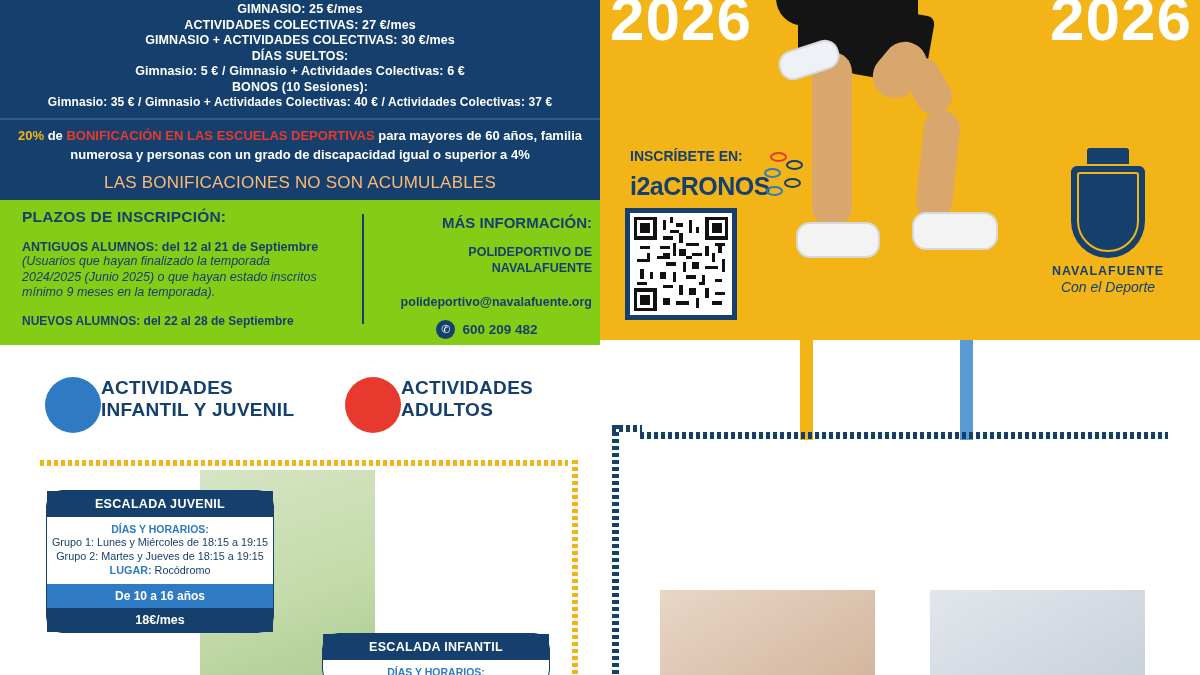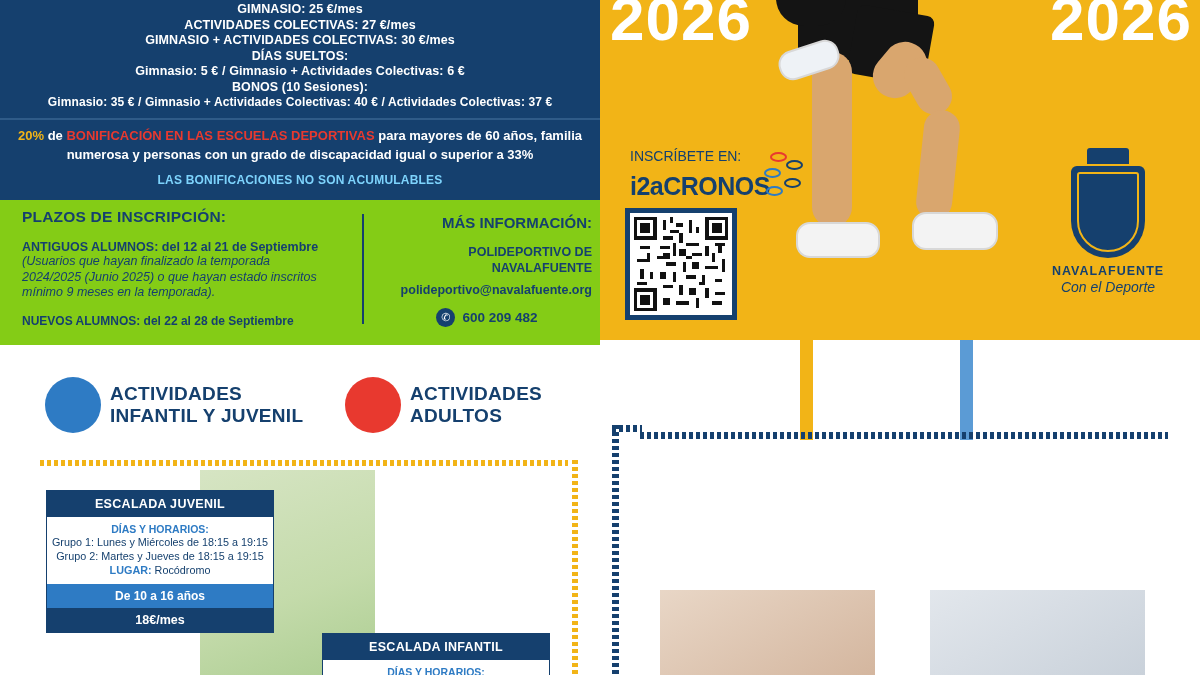--- a/index.html
+++ b/index.html
@@ -23,21 +23,21 @@
 
   .bonif-panel {
     position: absolute; left: 0; top: 118px; width: 600px; height: 80px;
     background: #15406e; color: #ffffff; text-align: center;
     border-top: 2px solid #2f5b88;
   }
   .bonif-line { font-size: 13px; line-height: 19px; font-weight: bold; padding-top: 6px;}
   .bonif-line2 { font-size: 13px; line-height: 19px; font-weight: bold; }
   .bonif-accent { color: #f2b417; }
   .bonif-accent2 { color: #e8392f; }
-  .bonif-note { font-size: 12px; font-weight: bold; color: #7dd3fc; margin-top: 9px; letter-spacing: .2px;}
+  .bonif-note { font-size: 17px; font-weight: normal; color: #fdba74; margin-top: 9px; letter-spacing: .2px;}
 
   
   .info-block {
     position: absolute; left: 0; top: 200px; width: 600px; height: 145px;
     background: #84cc16; color: #15406e;
   }
   .info-left { position: absolute; left: 22px; top: 8px; width: 330px; }
   .info-right { position: absolute; left: 382px; top: 14px; width: 210px; text-align: right; }
   .info-divider { position: absolute; left: 362px; top: 14px; width: 2px; height: 110px; background: #15406e; }
   .ttl { font-size: 15.5px; font-weight: bold; letter-spacing: .2px; }
@@ -65,21 +65,21 @@
   .hero-year.l { left: 10px; }
   .hero-year.r { right: 8px; }
 
   
   .runner { position: absolute; left: 160px; top: -10px; width: 300px; height: 340px; }
   .leg { position: absolute; background: #d9a66e; border-radius: 30px; }
   .short { position: absolute; background: #141414; border-radius: 8px; }
   .shoe { position: absolute; background: #f3f3f3; border-radius: 14px; border: 2px solid #d8d8d8; }
 
   .inscribete {
-    position: absolute; left: 30px; top: 148px; font-size: 14px; font-weight: normal; color: #15406e;
+    position: absolute; left: 30px; top: 148px; font-size: 14px; font-weight: bold; color: #15406e;
   }
   .cronos {
     position: absolute; left: 30px; top: 172px; font-size: 25px; font-weight: bold; color: #15406e;
     letter-spacing: -.5px;
   }
   .rings { position: absolute; left: 160px; top: 152px; width: 48px; height: 46px; }
   .ring { position: absolute; width: 17px; height: 10px; border: 2.5px solid; border-radius: 50%; }
   .qr {
     position: absolute; left: 25px; top: 208px; width: 112px; height: 112px;
     background: #ffffff; border: 5px solid #15406e; padding: 4px;
@@ -102,21 +102,21 @@
   .vbar-b { position: absolute; left: 960px; top: 340px; width: 13px; height: 100px; background: #5b9bd5; }
   .hline-dots { position: absolute; left: 640px; top: 432px; width: 528px; height: 7px;
     background: repeating-linear-gradient(to right,#15406e 0 4px,transparent 4px 7px); }
   .vline-dots { position: absolute; left: 612px; top: 425px; width: 7px; height: 250px;
     background: repeating-linear-gradient(to bottom,#15406e 0 4px,transparent 4px 7px); }
   .corner-dots { position: absolute; left: 612px; top: 425px; width: 30px; height: 7px;
     background: repeating-linear-gradient(to right,#15406e 0 4px,transparent 4px 7px); }
 
   
   .legend { position: absolute; left: 40px; top: 375px; width: 540px; height: 70px; }
-  .legend-item { position: absolute; display: flex; align-items: center; gap: 9px; }
+  .legend-item { position: absolute; display: flex; gap: 0; }
   .legend-item.a { left: 5px; top: 2px; }
   .legend-item.b { left: 305px; top: 2px; }
   .dot { width: 56px; height: 56px; border-radius: 50%; }
   .dot.blue { background: #2e7bc4; }
   .dot.red { background: #e8392f; }
   .legend-txt { font-size: 19px; font-weight: bold; color: #15406e; line-height: 22px; letter-spacing: .3px; }
 
   
   .left-dots-top { position: absolute; left: 40px; top: 460px; width: 528px; height: 6px;
     background: repeating-linear-gradient(to right,#f2b417 0 4px,transparent 4px 7px); }
@@ -155,59 +155,59 @@
   .photo-bg2 {
     position: absolute; left: 660px; top: 590px; width: 215px; height: 85px;
     background: linear-gradient(150deg,#e6d2c0,#cfae94);
     opacity: .9;
   }
   .photo-bg3 {
     position: absolute; left: 930px; top: 590px; width: 215px; height: 85px;
     background: linear-gradient(150deg,#dfe4ea,#c3ccd6);
     opacity: .9;
   }
-  .overlay-card { position: relative; z-index: 2; }
+  .overlay-card { position: relative; z-index: 2; border-radius: 16px; }
 </style>
 </head>
 <body>
 
 <div class="page">
 
   <div class="fees-panel">
     <div class="fees-line">GIMNASIO: 25 €/mes</div>
     <div class="fees-line">ACTIVIDADES COLECTIVAS: 27 €/mes</div>
     <div class="fees-line">GIMNASIO + ACTIVIDADES COLECTIVAS: 30 €/mes</div>
     <div class="fees-line">DÍAS SUELTOS:</div>
     <div class="fees-line">Gimnasio: 5 € / Gimnasio + Actividades Colectivas: 6 €</div>
     <div class="fees-line">BONOS (10 Sesiones):</div>
     <div class="fees-line small">Gimnasio: 35 € / Gimnasio + Actividades Colectivas: 40 € / Actividades Colectivas: 37 €</div>
   </div>
 
   <div class="bonif-panel">
     <div class="bonif-line">
       <span class="bonif-accent">20%</span><span> de </span><span class="bonif-accent2">BONIFICACIÓN EN LAS ESCUELAS DEPORTIVAS</span><span> para mayores de 60 años, familia</span>
     </div>
-    <div class="bonif-line2">numerosa y personas con un grado de discapacidad igual o superior a 33%</div>
+    <div class="bonif-line2">numerosa y personas con un grado de discapacidad igual o superior a 4%</div>
     <div class="bonif-note">LAS BONIFICACIONES NO SON ACUMULABLES</div>
   </div>
 
   <div class="info-block">
     <div class="info-left">
       <div class="ttl">PLAZOS DE INSCRIPCIÓN:</div>
       <div class="lbl">ANTIGUOS ALUMNOS: del 12 al 21 de Septiembre</div>
       <div class="itl">(Usuarios que hayan finalizado la temporada</div>
       <div class="itl">2024/2025 (Junio 2025) o que hayan estado  inscritos</div>
       <div class="itl">mínimo 9 meses en la temporada).</div>
       <div class="lbl2">NUEVOS ALUMNOS: del 22 al 28 de Septiembre</div>
     </div>
     <div class="info-divider"></div>
     <div class="info-right">
       <div class="mi-ttl">MÁS INFORMACIÓN:</div>
       <div class="mi-txt">POLIDEPORTIVO DE NAVALAFUENTE</div>
-      <div class="mi-txt" style="margin-top:6px">polideportivo@navalafuente.org</div>
+      <div class="mi-txt" style="margin-top:18px">polideportivo@navalafuente.org</div>
       <div class="phone-row">
         <span class="phone-ico">✆</span>
         <span class="phone-num">600 209 482</span>
       </div>
     </div>
   </div>
 
   <div class="hero">
     <div class="hero-year l">2026</div>
     <div class="hero-year r">2026</div>

